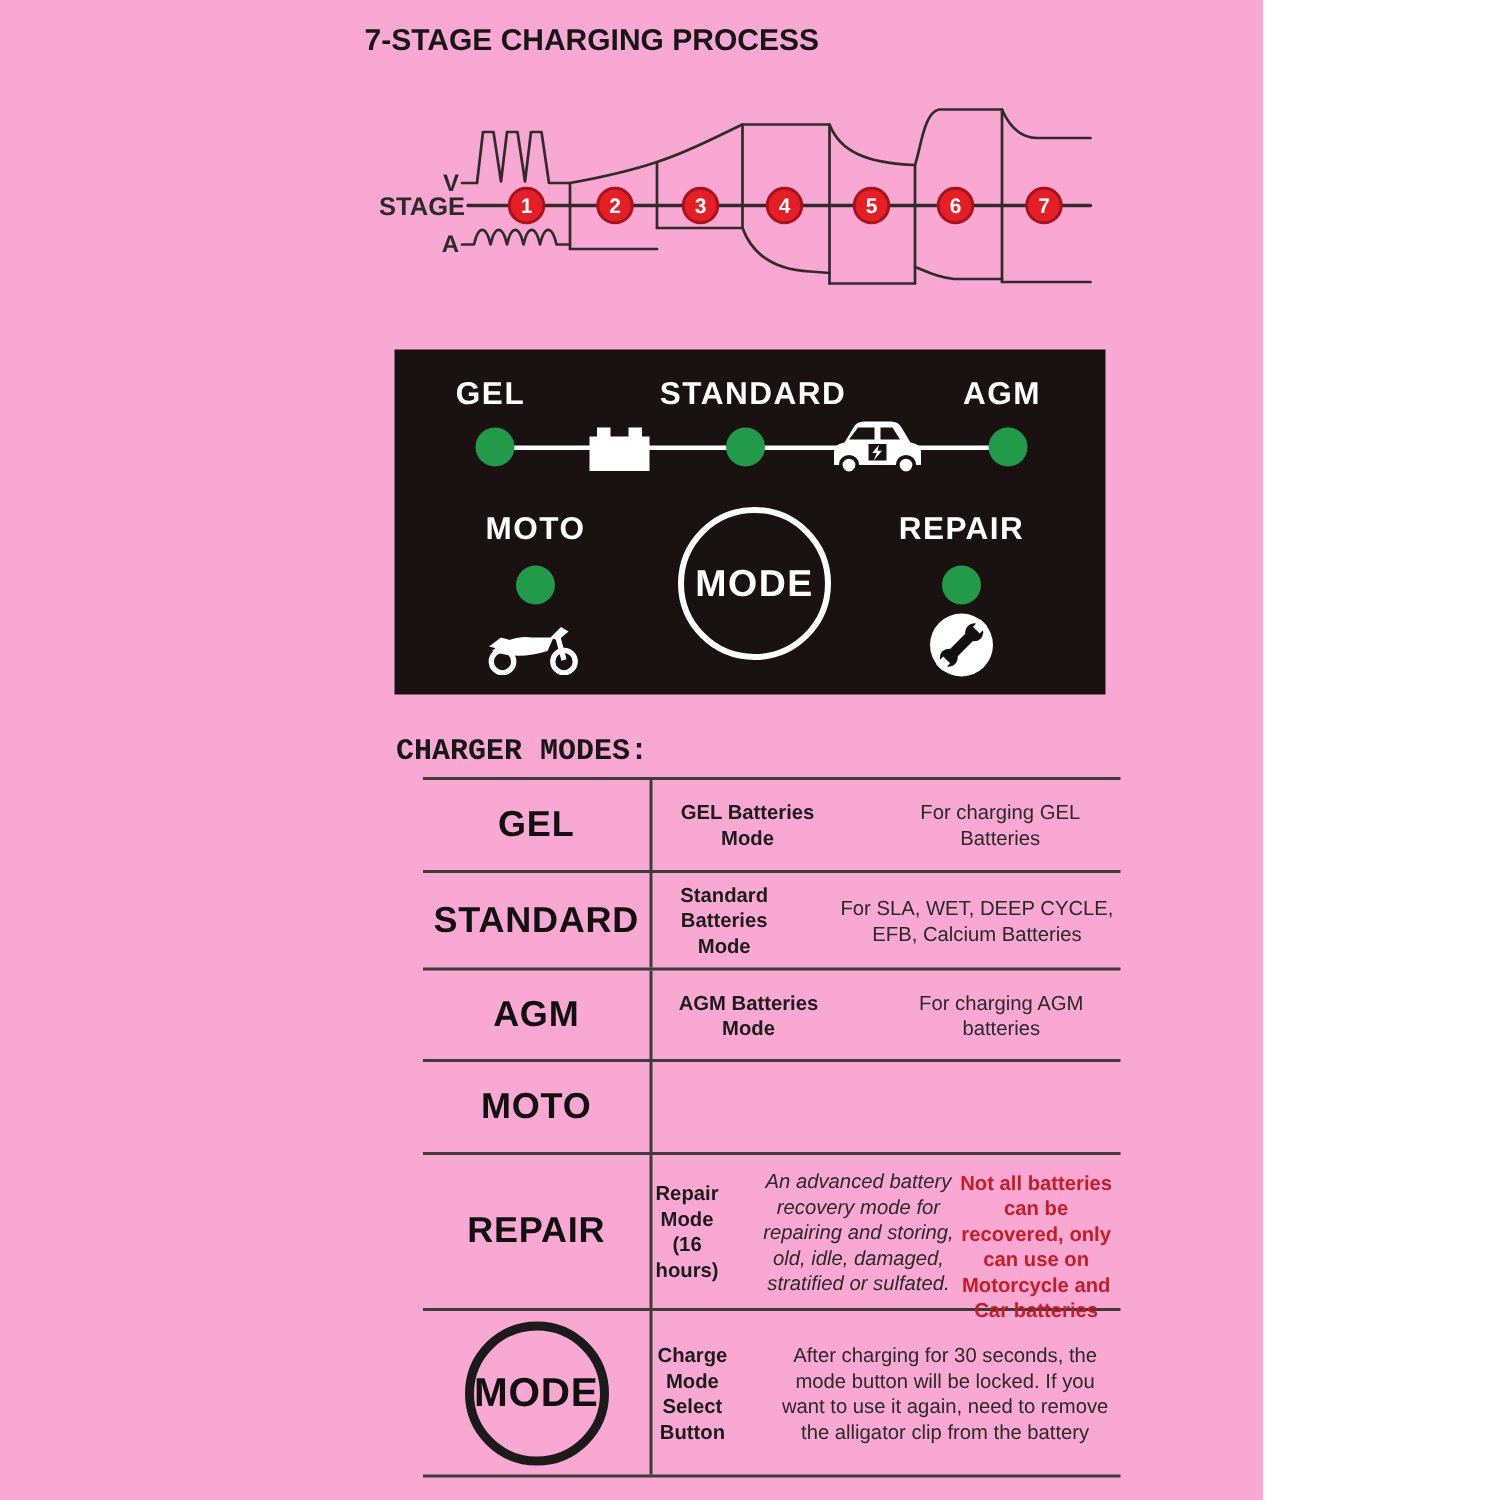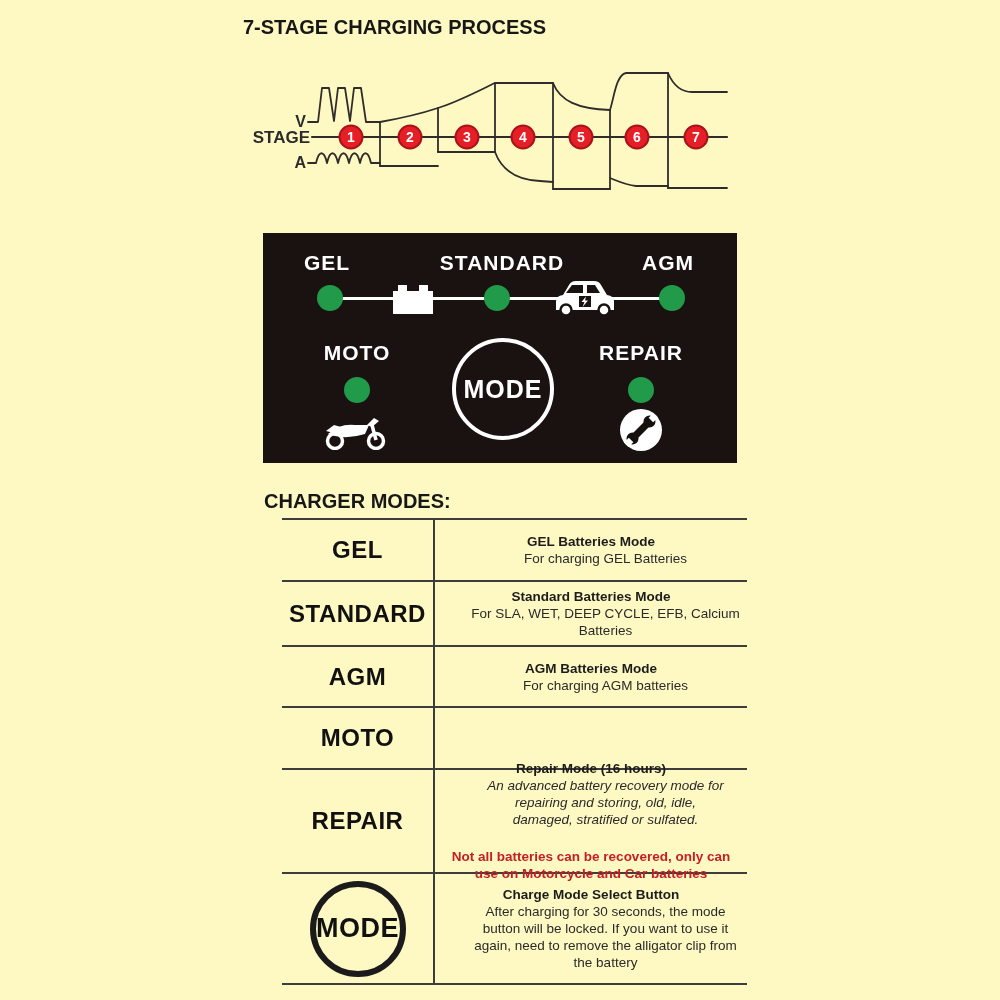--- a/index.html
+++ b/index.html
@@ -1,38 +1,38 @@
 <!DOCTYPE html>
 <html><head>
 <meta charset="utf-8">
 <style>
   * { margin:0; padding:0; box-sizing:border-box; }
   html,body { width:1000px; height:1000px; background:#ffffff; font-family:"Liberation Sans", sans-serif; }
-  .page { position:relative; width:1000px; height:1000px; background:#fef9c3; overflow:hidden; }
+  .page { position:relative; width:842px; height:1000px; background:#f9a8d4; overflow:hidden; }
 
   .main-title { position:absolute; left:243px; top:16px; font-size:20px; font-weight:bold; color:#171717; letter-spacing:0px; }
 
   .waveform { position:absolute; left:230px; top:60px; width:520px; height:150px; }
 
   
   .panel { position:absolute; left:263px; top:233px; width:474px; height:230px; background:#1a1210; }
   .panel-label { position:absolute; color:#ffffff; font-weight:bold; font-size:21px; letter-spacing:1px; transform:translateX(-50%); white-space:nowrap; }
   .led { position:absolute; width:26px; height:26px; border-radius:50%; background:#219b49; }
   .connector { position:absolute; left:67px; top:64px; width:332px; height:3px; background:#ffffff; }
   .icon-abs { position:absolute; }
   .mode-circle { position:absolute; left:189px; top:105px; width:102px; height:102px; border:4px solid #ffffff; border-radius:50%; display:flex; align-items:center; justify-content:center; color:#ffffff; font-weight:bold; font-size:25px; letter-spacing:1px; }
 
-  .section-heading { position:absolute; left:264px; top:490px; font-size:20px; font-weight:bold; color:#171717; }
+  .section-heading { position:absolute; left:264px; top:490px; font-size:20px; font-weight:bold; color:#171717;font-family:Liberation Mono, monospace; }
 
   
   .modes-table { position:absolute; left:282px; top:518px; width:465px; }
   .t-row { display:flex; border-top:2px solid #3d3d3d; }
   .t-row:last-child { border-bottom:2px solid #3d3d3d; }
   .t-left { width:153px; border-right:2px solid #3d3d3d; display:flex; align-items:center; justify-content:center; }
-  .t-right { flex:1; display:flex; flex-direction:column; align-items:center; justify-content:center; text-align:center; padding:4px 2px; }
+  .t-right { flex:1; display:flex; flex-direction:row; align-items:center; justify-content:center; text-align:center; padding:4px 2px; }
   .mode-name { font-size:24px; font-weight:bold; color:#111; letter-spacing:0.5px; }
   .cell-title { font-size:13.5px; font-weight:bold; color:#1c1c1c; line-height:17px; }
   .cell-body { font-size:13.5px; color:#2a2a2a; line-height:17px; max-width:300px;padding-left:29px; }
   .cell-body.narrow { max-width:272px;font-style:italic; }
   .cell-warning { font-size:13.5px; font-weight:bold; color:#c41e25; line-height:17px; max-width:300px;margin-top:20px; }
   .mode-circle-table { width:96px; height:96px; border:6px solid #1b1b1b; border-radius:50%; display:flex; align-items:center; justify-content:center; font-size:27px; font-weight:bold; color:#111; letter-spacing:0.5px; }
 
   .r62 { height:62px; } .r65 { height:65px; } .r61 { height:61px; } .r104 { height:104px; } .r113 { height:113px; }
 </style>
 </head>

